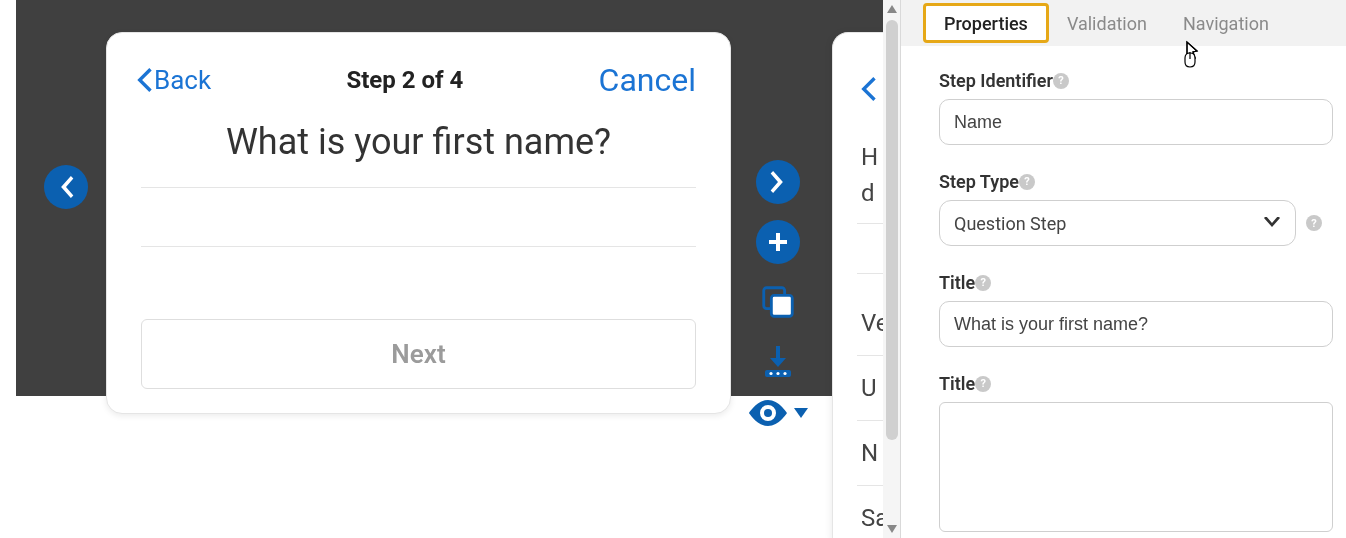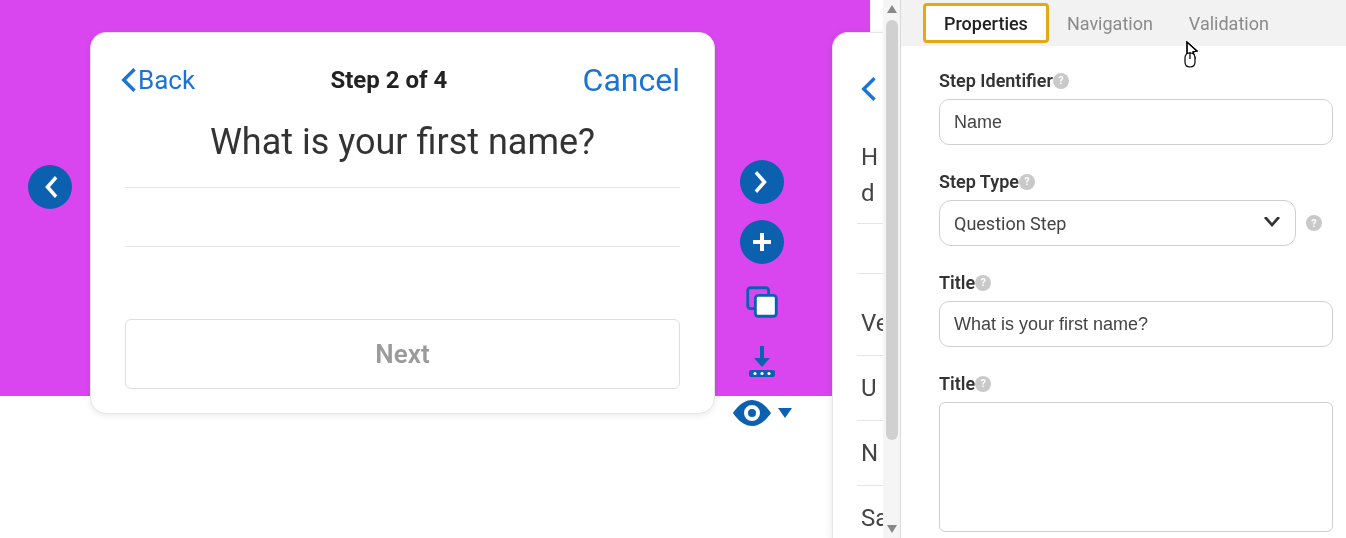--- a/index.html
+++ b/index.html
@@ -9,25 +9,25 @@
       width: 1346px;
       height: 538px;
       overflow: hidden;
       position: relative;
       color: #333;
     }
 
     
     .canvas {
       position: absolute;
-      left: 0;
+      left: 16px;
       top: 0;
       width: 870px;
       height: 396px;
-      background: #d946ef;
+      background: #404040;
     }
 
     
     .nav-circle {
       position: absolute;
       width: 44px;
       height: 44px;
       background: #0b60b0;
       border-radius: 50%;
       display: flex;
@@ -454,22 +454,22 @@
   <svg width="12" height="22" viewBox="0 0 12 22">
       <rect x="0" y="0" width="3" height="22"></rect>
       <rect x="5" y="0" width="3" height="22"></rect>
       <rect x="10" y="0" width="3" height="22"></rect>
     </svg>
 </div>
 
 <div class="panel">
   <div class="tabs">
     <div class="tab active">Properties</div>
+    <div class="tab">Validation</div>
     <div class="tab">Navigation</div>
-    <div class="tab">Validation</div>
   </div>
 
   <div class="panel-body">
     <div class="field-label">
       <span>Step Identifier</span>
       <span class="help">?</span>
     </div>
     <input class="text-input" value="Name" style="">
 
     <div class="field-spacer"></div>

